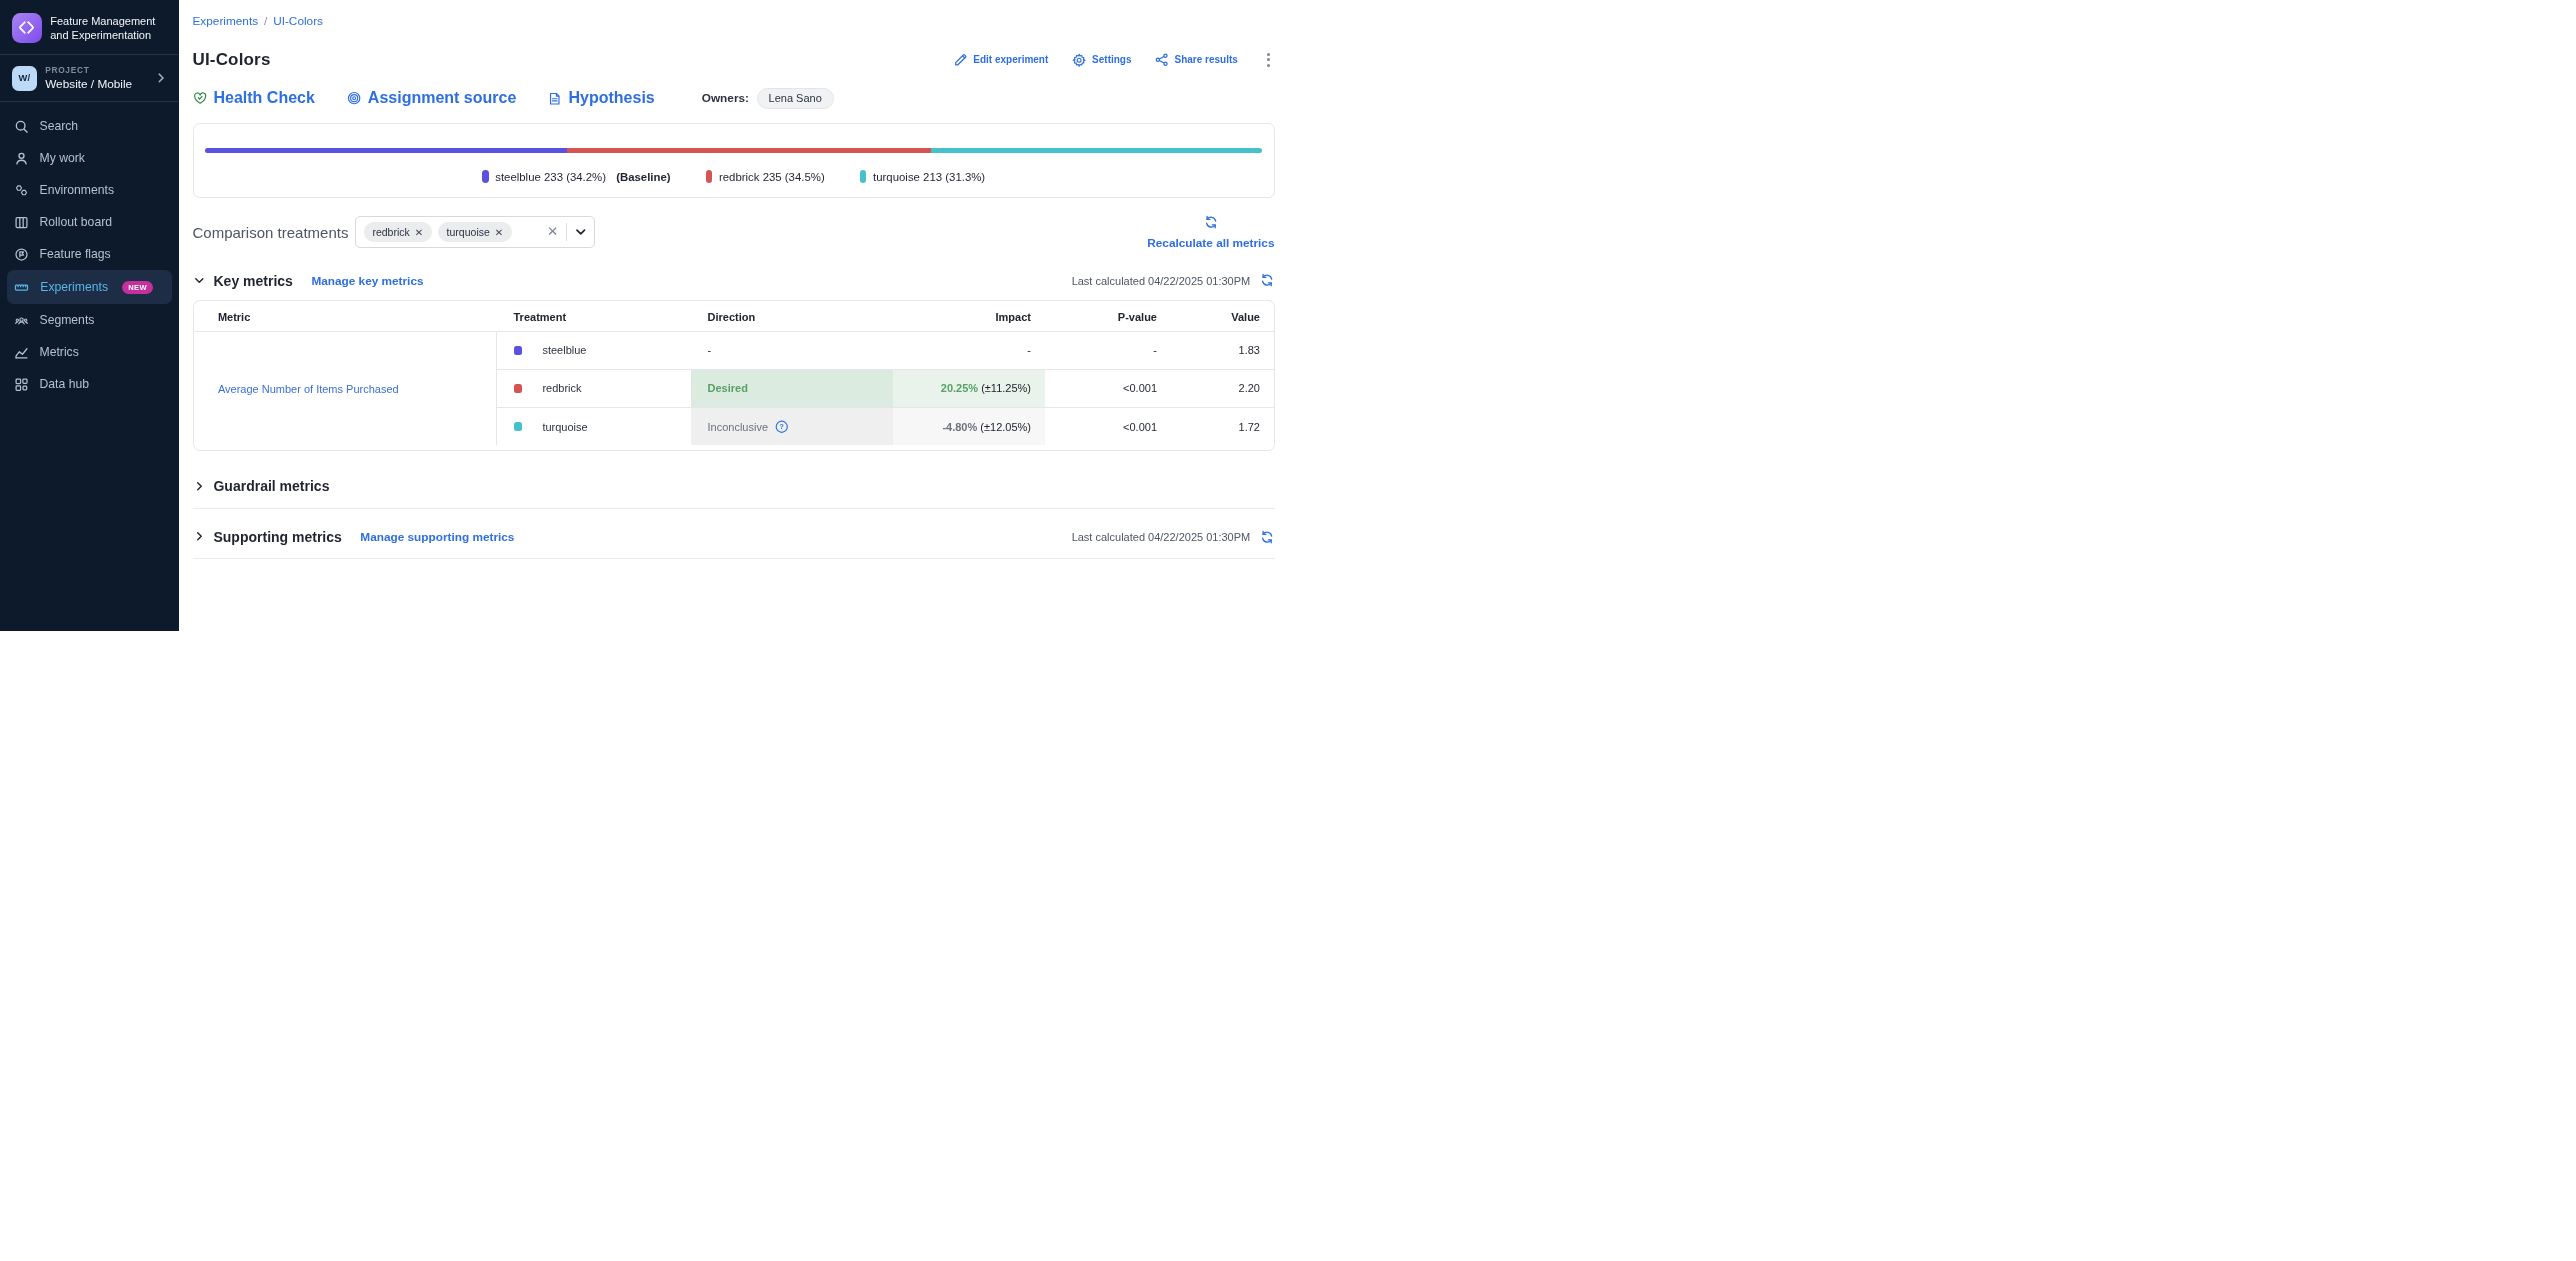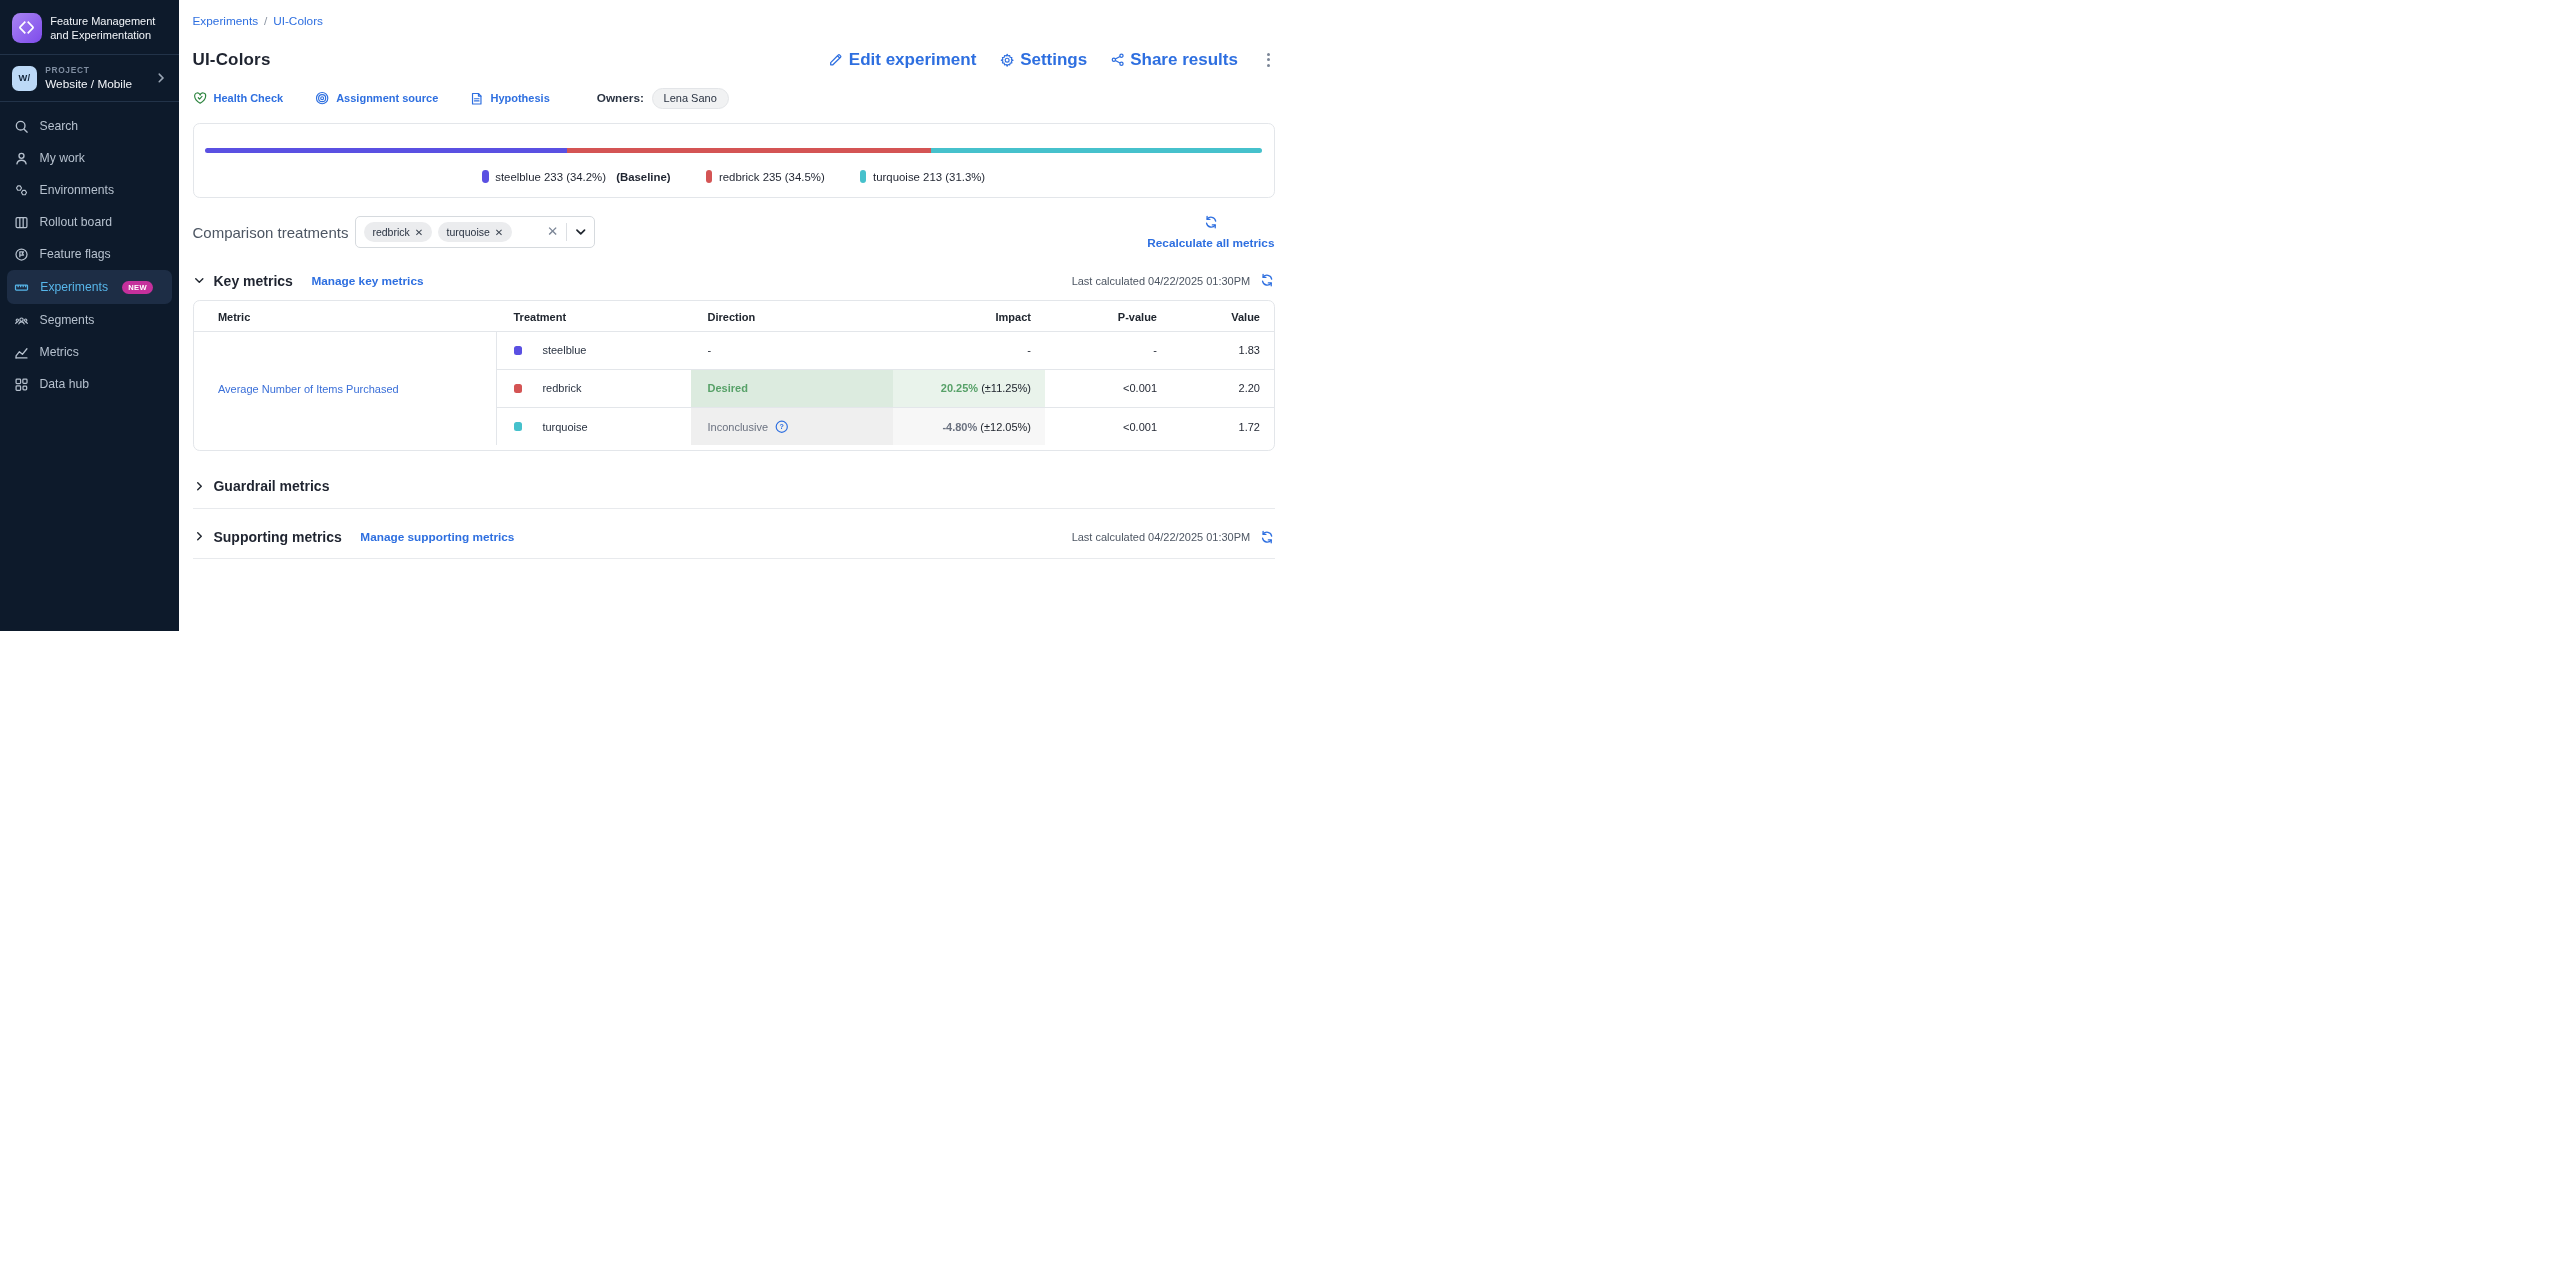--- a/index.html
+++ b/index.html
@@ -22,26 +22,26 @@
   .nav-item.selected { background:#1d2d45; border-radius:6.7px; margin:0 6.7px; padding:0 6.7px 0 7.6px; color:#57b6ea; height:34px; }
   .badge-new { background:#c5309c; color:#fff; font-size:7.6px; font-weight:700; letter-spacing:.04em; border-radius:6.7px; padding:2.1px 5.9px; margin-left:3.4px; }
 
   
   .main { flex:1; background:#fff; padding:13.5px 13.5px 0 13.5px; position:relative; }
   .breadcrumb { font-size:11.8px; color:#8a94a2; display:flex; gap:5.9px; align-items:center; }
   .breadcrumb a { color:#2e6fe0; text-decoration:none; cursor:pointer; }
   .title-row { display:flex; align-items:center; justify-content:space-between; margin-top:22px; }
   .page-title { font-size:17px; font-weight:700; color:#1f2430; letter-spacing:.01em; }
   .actions { display:flex; align-items:center; gap:23.6px; }
-  .action-link { display:flex; align-items:center; gap:5.9px; color:#2e6fe0; font-size:17px; font-weight:600; cursor:pointer; }
+  .action-link { display:flex; align-items:center; gap:5.9px; color:#2e6fe0; font-size:10px; font-weight:600; cursor:pointer; }
   .kebab { display:flex; flex-direction:column; gap:2.5px; padding:3.4px 5px; cursor:pointer; }
   .kebab i { width:3px; height:3px; border-radius:50%; background:#7b8596; display:block; }
 
   .meta-row { display:flex; align-items:center; margin-top:17.7px; }
-  .meta-link { display:flex; align-items:center; gap:6.7px; color:#2e6fe0; font-size:11px; font-weight:600; cursor:pointer; margin-right:32px; }
+  .meta-link { display:flex; align-items:center; gap:6.7px; color:#2e6fe0; font-size:16px; font-weight:600; cursor:pointer; margin-right:32px; }
   .owners { display:flex; align-items:center; gap:7.6px; margin-left:15px; }
   .owners-label { font-size:11.8px; color:#2a3342; font-weight:600; }
   .owner-pill { background:#f1f2f3; border:0.8px solid #e3e5e8; border-radius:11.8px; padding:3.4px 11px; font-size:11px; color:#2a3342; }
 
   .scope-panel { border:0.8px solid #e3e6ea; border-radius:6.7px; margin-top:14.3px; padding:10px 11.8px 13.5px 11.8px; }
   .scope-head { display:flex; align-items:center; }
   .scope-title { font-size:12.6px; font-weight:700; color:#1f2430; margin-right:18.5px; }
   .scope-meta { font-size:11px; color:#4d5663; margin-right:25px; }
   .scope-exposures { margin-left:auto; font-size:11.8px; color:#5f6b7a; }
   .dist-bar { display:flex; height:5.9px; border-radius:3.4px; overflow:hidden; margin-top:13.5px; }

